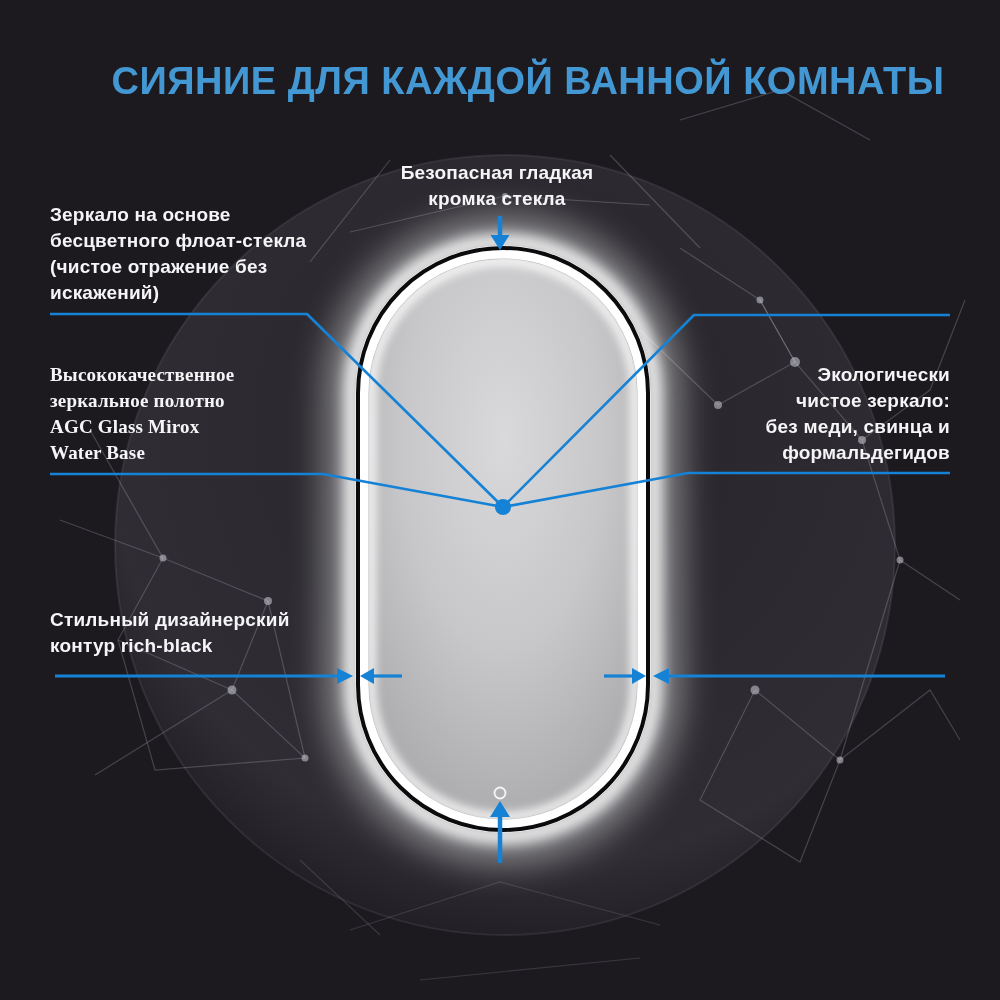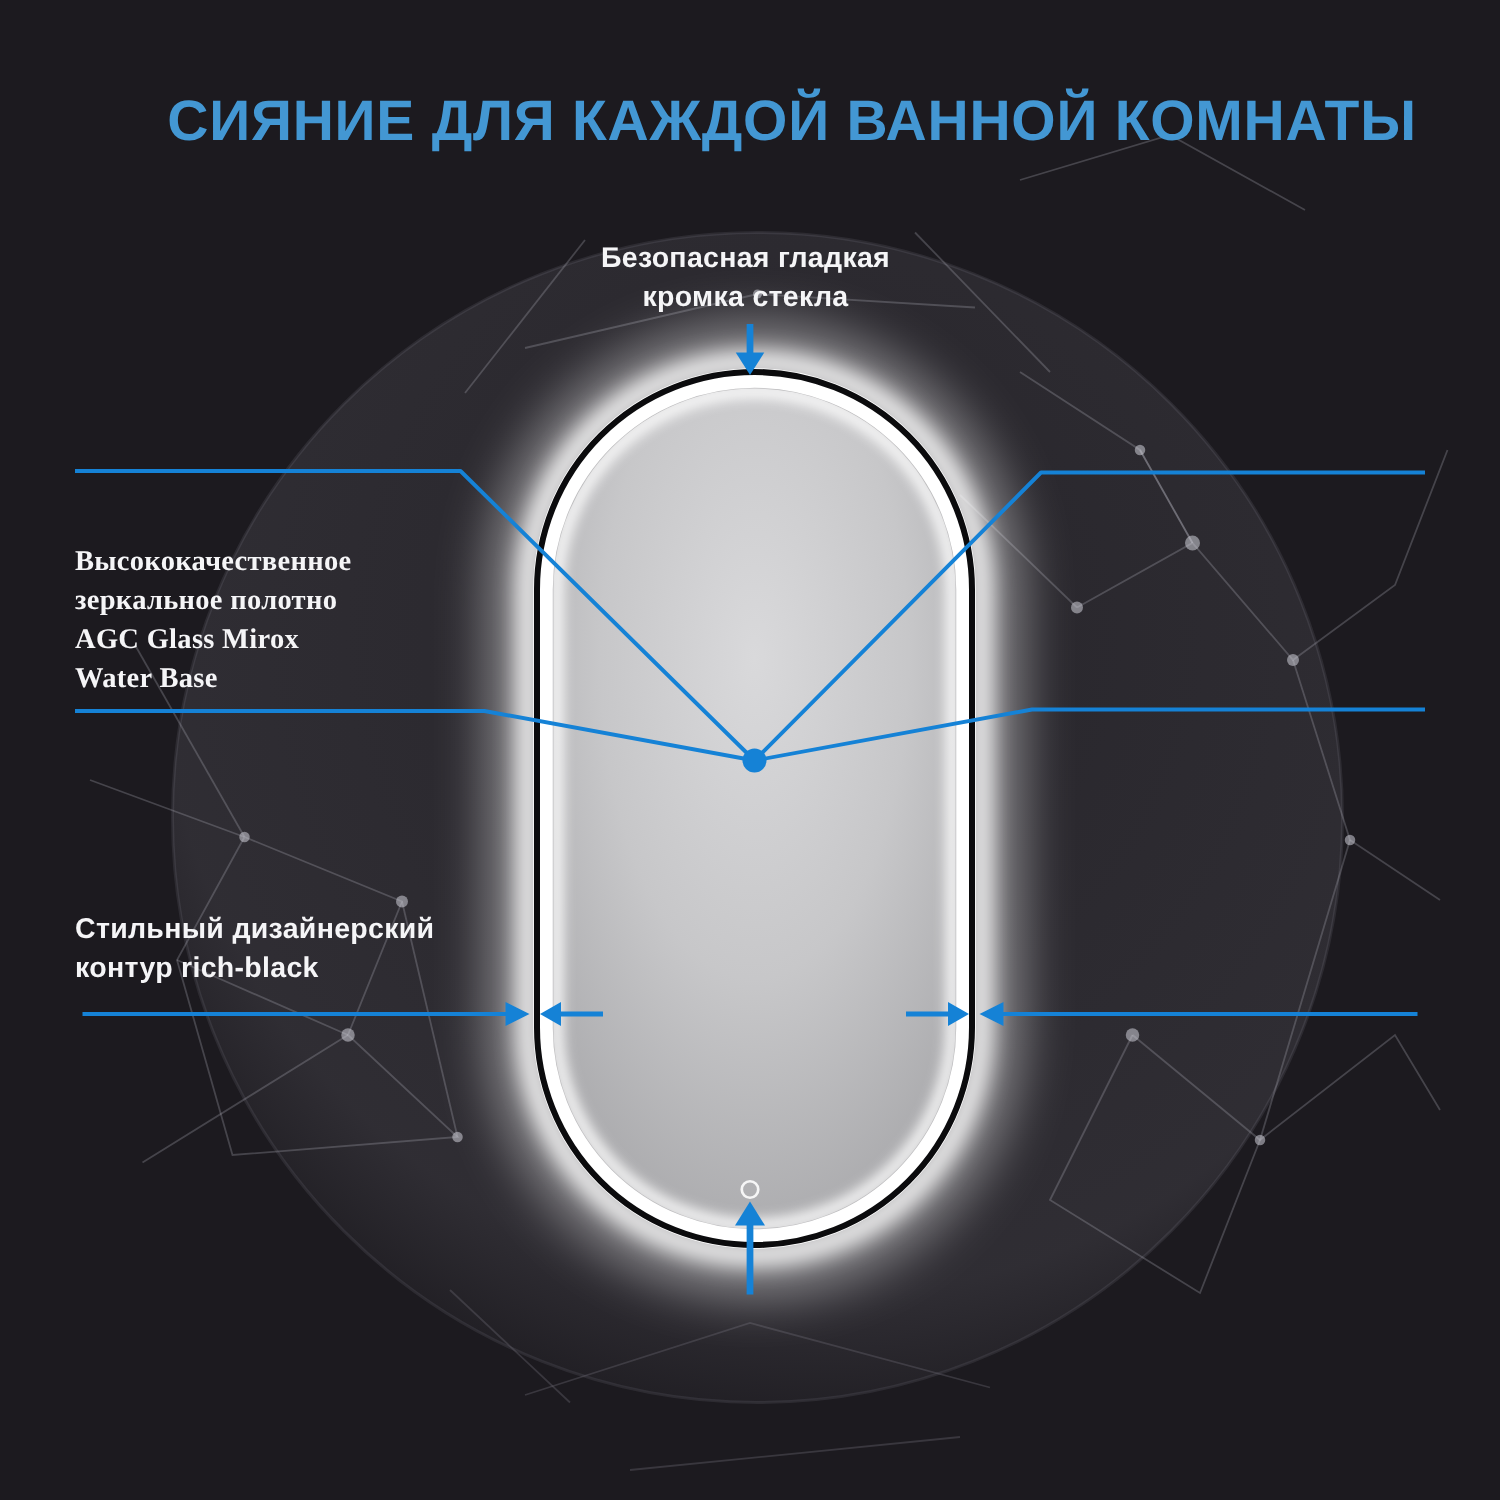--- a/index.html
+++ b/index.html
@@ -160,20 +160,28 @@
         <line class="accent-line" stroke-width="4.5" x1="500" y1="863" x2="500" y2="816"></line>
         <polygon class="accent-fill" points="500,801 490,817 510,817"></polygon>
       </g>
     </g>
   </svg>
 
   <h1 class="title">СИЯНИЕ ДЛЯ КАЖДОЙ ВАННОЙ КОМНАТЫ</h1>
 
   <div class="label center lbl-top">Безопасная гладкая
 кромка стекла</div>
+  <div class="label lbl-left-top">Зеркало на основе
+бесцветного флоат-стекла
+(чистое отражение без
+искажений)</div>
   <div class="label lbl-left-mid">Высококачественное
 зеркальное полотно
 AGC Glass Mirox
 Water Base</div>
   <div class="label lbl-left-bottom">Стильный дизайнерский
 контур rich-black</div>
+  <div class="label right lbl-right-mid">Экологически
+чистое зеркало:
+без меди, свинца и
+формальдегидов</div>
 
 </div>
 
 </body></html>

